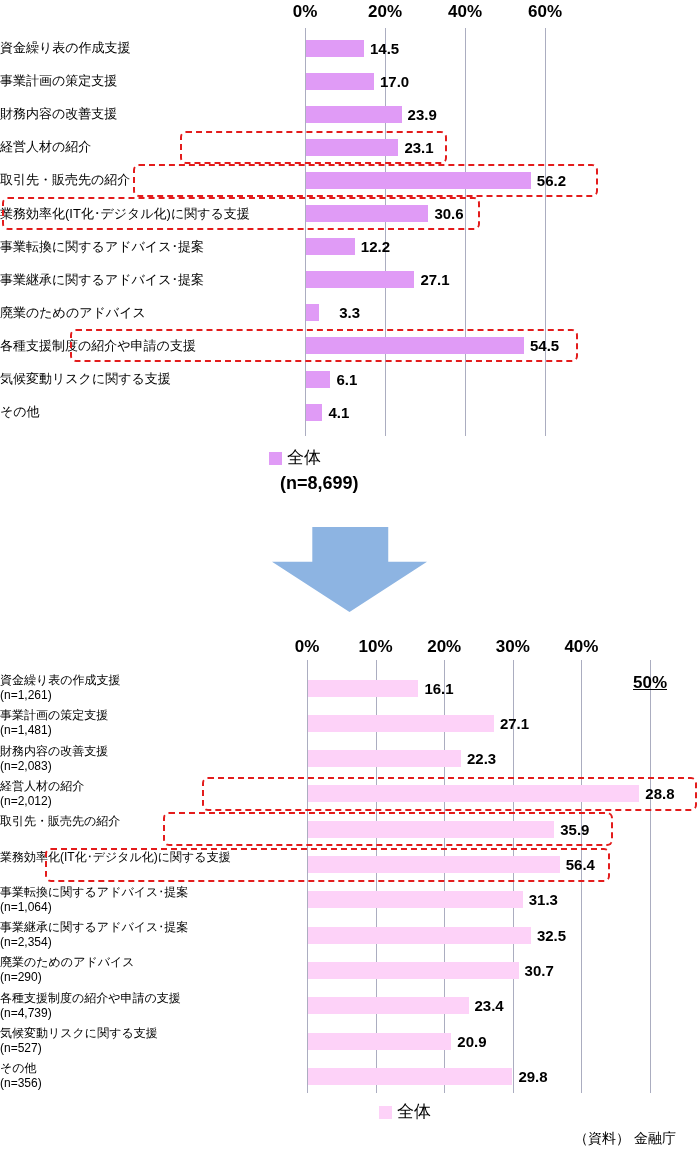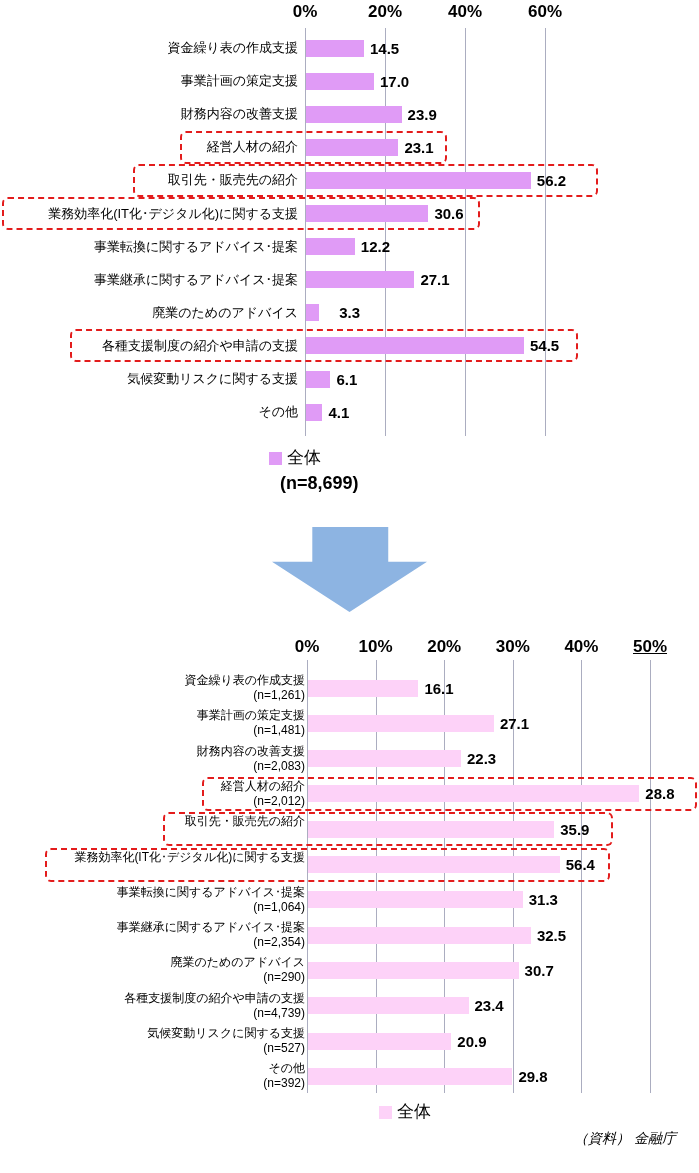--- a/index.html
+++ b/index.html
@@ -3,33 +3,33 @@
 <meta charset="utf-8">
 <style>
   html,body{margin:0;padding:0;background:#fff;}
   .canvas{
     position:relative;width:699px;height:1173px;background:#ffffff;
     font-family:"Liberation Sans","DejaVu Sans",sans-serif;color:#000;overflow:hidden;
   }
   .chart{position:absolute;inset:0;}
   .gridline{position:absolute;width:1px;background:#abadc0;}
   .axis-tick{position:absolute;transform:translateX(-50%);font-weight:bold;font-size:17px;white-space:nowrap;}
-  .cat-label{position:absolute;text-align:right;white-space:nowrap;}
+  .cat-label{position:absolute;white-space:nowrap;}
   .c0 .cat-label{font-size:13px;line-height:18px;}
   .c1 .cat-label{font-size:12px;line-height:15px;}
   .bar{position:absolute;}
   .value{position:absolute;font-weight:bold;font-size:15px;line-height:19px;white-space:nowrap;}
   .hl-box{position:absolute;border:2px dashed #e31c1c;border-radius:6px;box-sizing:border-box;z-index:3;}
   .legend-row{position:absolute;display:flex;align-items:center;gap:5px;}
   .legend-swatch{width:13px;height:13px;display:inline-block;}
   .legend-label{font-size:17px;line-height:18px;white-space:nowrap;}
   .legend-note{position:absolute;font-weight:bold;font-size:18px;white-space:nowrap;}
   .arrow{position:absolute;left:272px;top:527px;width:155px;height:85px;background:#8db4e2;
     clip-path:polygon(26% 0,75% 0,75% 41%,100% 41%,50% 100%,0 41%,26% 41%);}
-  .source{position:absolute;left:574px;top:1130px;font-size:14px;white-space:nowrap;font-style:italic;}
+  .source{position:absolute;left:574px;top:1130px;font-size:14px;white-space:nowrap;}
 </style>
 </head>
 <body>
 
 <div class="canvas">
   <section class="chart c0" id="chart-0">
       <div class="gridline" style="left: 305px; top: 28px; height: 408px; background: rgb(171, 173, 192);"></div>
       <span class="axis-tick" style="left: 305px; top: 2px;">0%</span>
       <div class="gridline" style="left: 385px; top: 28px; height: 408px; background: rgb(171, 173, 192);"></div>
       <span class="axis-tick" style="left: 385px; top: 2px;">20%</span>
@@ -113,21 +113,21 @@
       <span class="axis-tick" style="left: 307px; top: 637px;">0%</span>
       <div class="gridline" style="left: 375.6px; top: 660px; height: 433px; background: rgb(171, 173, 192);"></div>
       <span class="axis-tick" style="left: 375.6px; top: 637px;">10%</span>
       <div class="gridline" style="left: 444.2px; top: 660px; height: 433px; background: rgb(171, 173, 192);"></div>
       <span class="axis-tick" style="left: 444.2px; top: 637px;">20%</span>
       <div class="gridline" style="left: 512.8px; top: 660px; height: 433px; background: rgb(171, 173, 192);"></div>
       <span class="axis-tick" style="left: 512.8px; top: 637px;">30%</span>
       <div class="gridline" style="left: 581.4px; top: 660px; height: 433px; background: rgb(171, 173, 192);"></div>
       <span class="axis-tick" style="left: 581.4px; top: 637px;">40%</span>
       <div class="gridline" style="left: 650px; top: 660px; height: 433px; background: rgb(171, 173, 192);"></div>
-      <span class="axis-tick" style="left: 650px; top: 637px; text-decoration: underline;">50%</span>
+      <span class="axis-tick" style="left: 650px; top: 673px; text-decoration: underline;">50%</span>
       <div class="cat-label" style="left: 0px; width: 305px; top: 673px;">
         <div>資金繰り表の作成支援</div>
         <div>(n=1,261)</div>
       </div>
       <div class="bar" style="left: 308px; top: 679.5px; width: 110.446px; height: 17px; background: rgb(253, 210, 248);"></div>
       <span class="value" style="left: 424.446px; top: 678.5px;">16.1</span>
       <div class="cat-label" style="left: 0px; width: 305px; top: 708.3px;">
         <div>事業計画の策定支援</div>
         <div>(n=1,481)</div>
       </div>
@@ -180,21 +180,21 @@
       <div class="bar" style="left: 308px; top: 997.2px; width: 160.524px; height: 17px; background: rgb(253, 210, 248);"></div>
       <span class="value" style="left: 474.524px; top: 996.2px;">23.4</span>
       <div class="cat-label" style="left: 0px; width: 305px; top: 1026px;">
         <div>気候変動リスクに関する支援</div>
         <div>(n=527)</div>
       </div>
       <div class="bar" style="left: 308px; top: 1032.5px; width: 143.374px; height: 17px; background: rgb(253, 210, 248);"></div>
       <span class="value" style="left: 457.374px; top: 1031.5px;">20.9</span>
       <div class="cat-label" style="left: 0px; width: 305px; top: 1061.3px;">
         <div>その他</div>
-        <div>(n=392)</div>
+        <div>(n=356)</div>
       </div>
       <div class="bar" style="left: 308px; top: 1067.8px; width: 204.428px; height: 17px; background: rgb(253, 210, 248);"></div>
       <span class="value" style="left: 518.428px; top: 1066.8px;">29.8</span>
       <div class="hl-box" style="left: 202px; width: 495px; top: 776.9px; height: 34px; border-color: rgb(227, 28, 28);"></div>
       <div class="hl-box" style="left: 163px; width: 450px; top: 812.2px; height: 34px; border-color: rgb(227, 28, 28);"></div>
       <div class="hl-box" style="left: 45px; width: 565px; top: 847.5px; height: 34px; border-color: rgb(227, 28, 28);"></div>
       <div class="legend-row" style="left: 379px; top: 1103px;">
         <span class="legend-swatch" style="background: rgb(253, 210, 248);"></span>
         <span class="legend-label">全体</span>
       </div>

